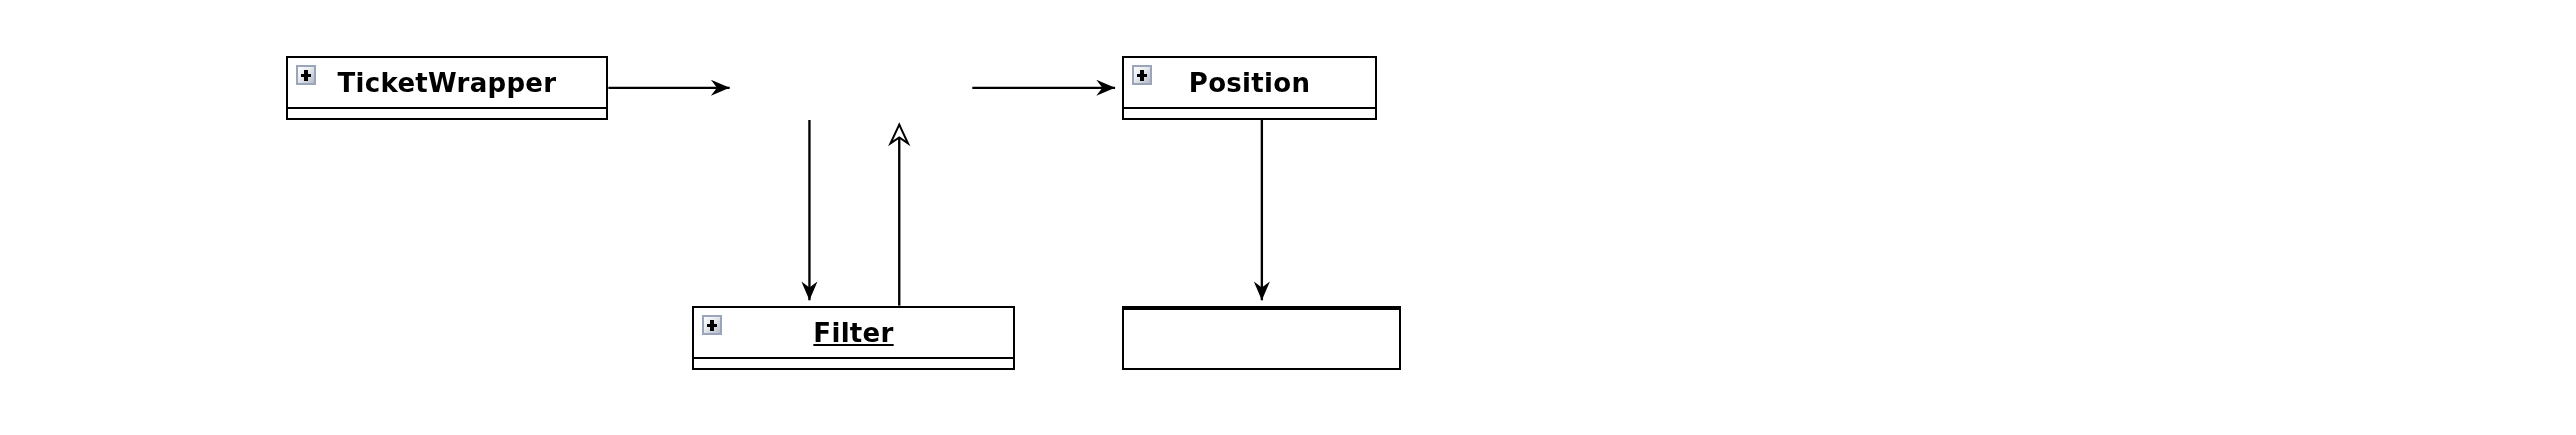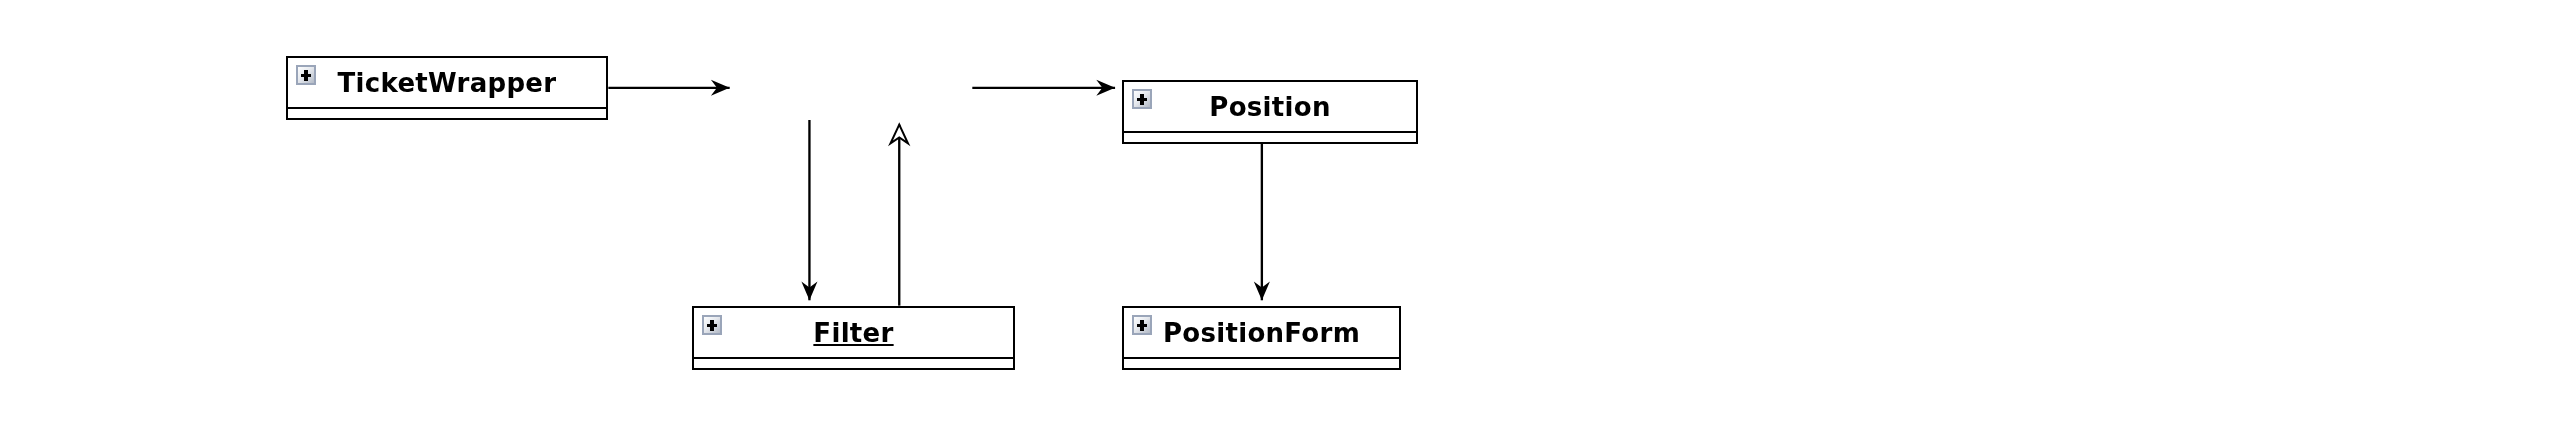--- a/index.html
+++ b/index.html
@@ -112,21 +112,21 @@
       <span class="expander">
         <span class="plus-h"></span>
         <span class="plus-v"></span>
       </span>
       <span class="node-label">TicketWrapper</span>
     </div>
     <div class="node-footer"></div>
   </div>
 
 
-  <div class="node" style="left: 1122px; top: 56px; width: 296px; height: 64px; margin-top: 24px;">
+  <div class="node" style="left: 1122px; top: 56px; width: 255px; height: 64px;">
     <div class="node-title">
       <span class="expander">
         <span class="plus-h"></span>
         <span class="plus-v"></span>
       </span>
       <span class="node-label">Position</span>
     </div>
     <div class="node-footer"></div>
   </div>
 
@@ -135,24 +135,17 @@
       <span class="expander">
         <span class="plus-h"></span>
         <span class="plus-v"></span>
       </span>
       <span class="node-label">Filter</span>
     </div>
     <div class="node-footer"></div>
   </div>
 
   <div class="node" style="left: 1122px; top: 306px; width: 279px; height: 64px;">
-    <div class="node-title">
-      <span class="expander">
-        <span class="plus-h"></span>
-        <span class="plus-v"></span>
-      </span>
-      <span class="node-label">PositionForm</span>
-    </div>
     <div class="node-footer"></div>
   </div>
 
 </div>
 
 
 </body></html>

